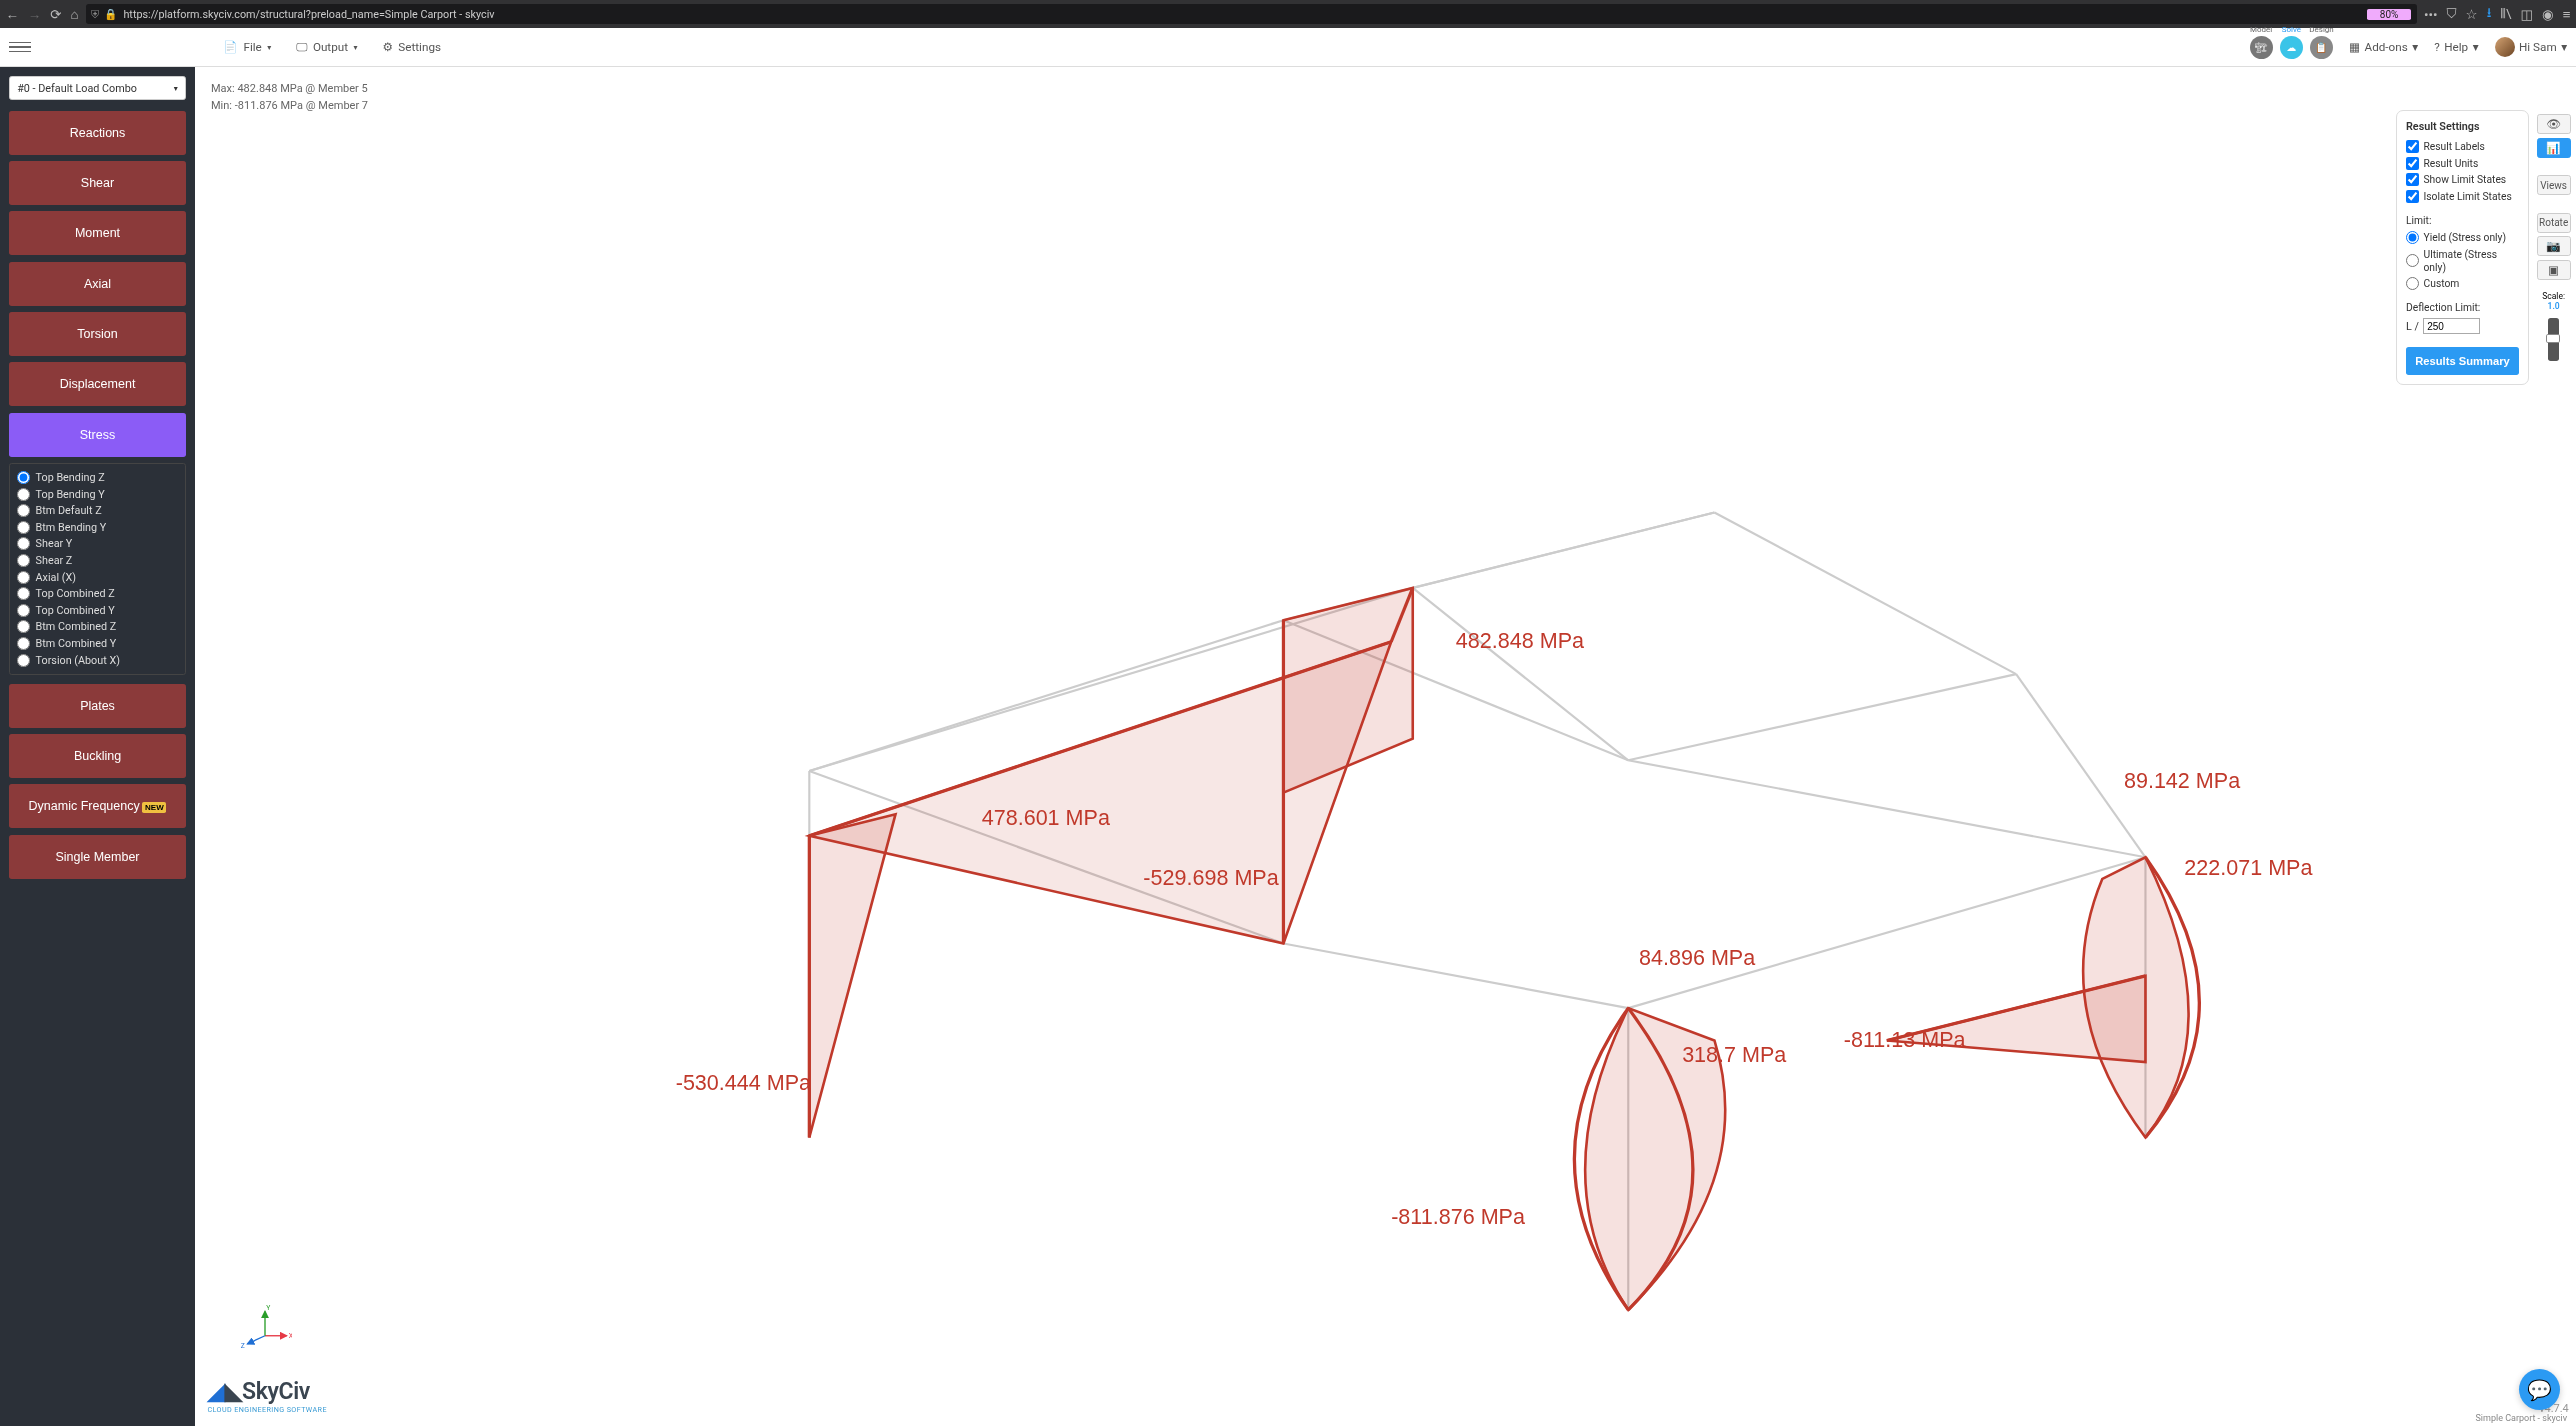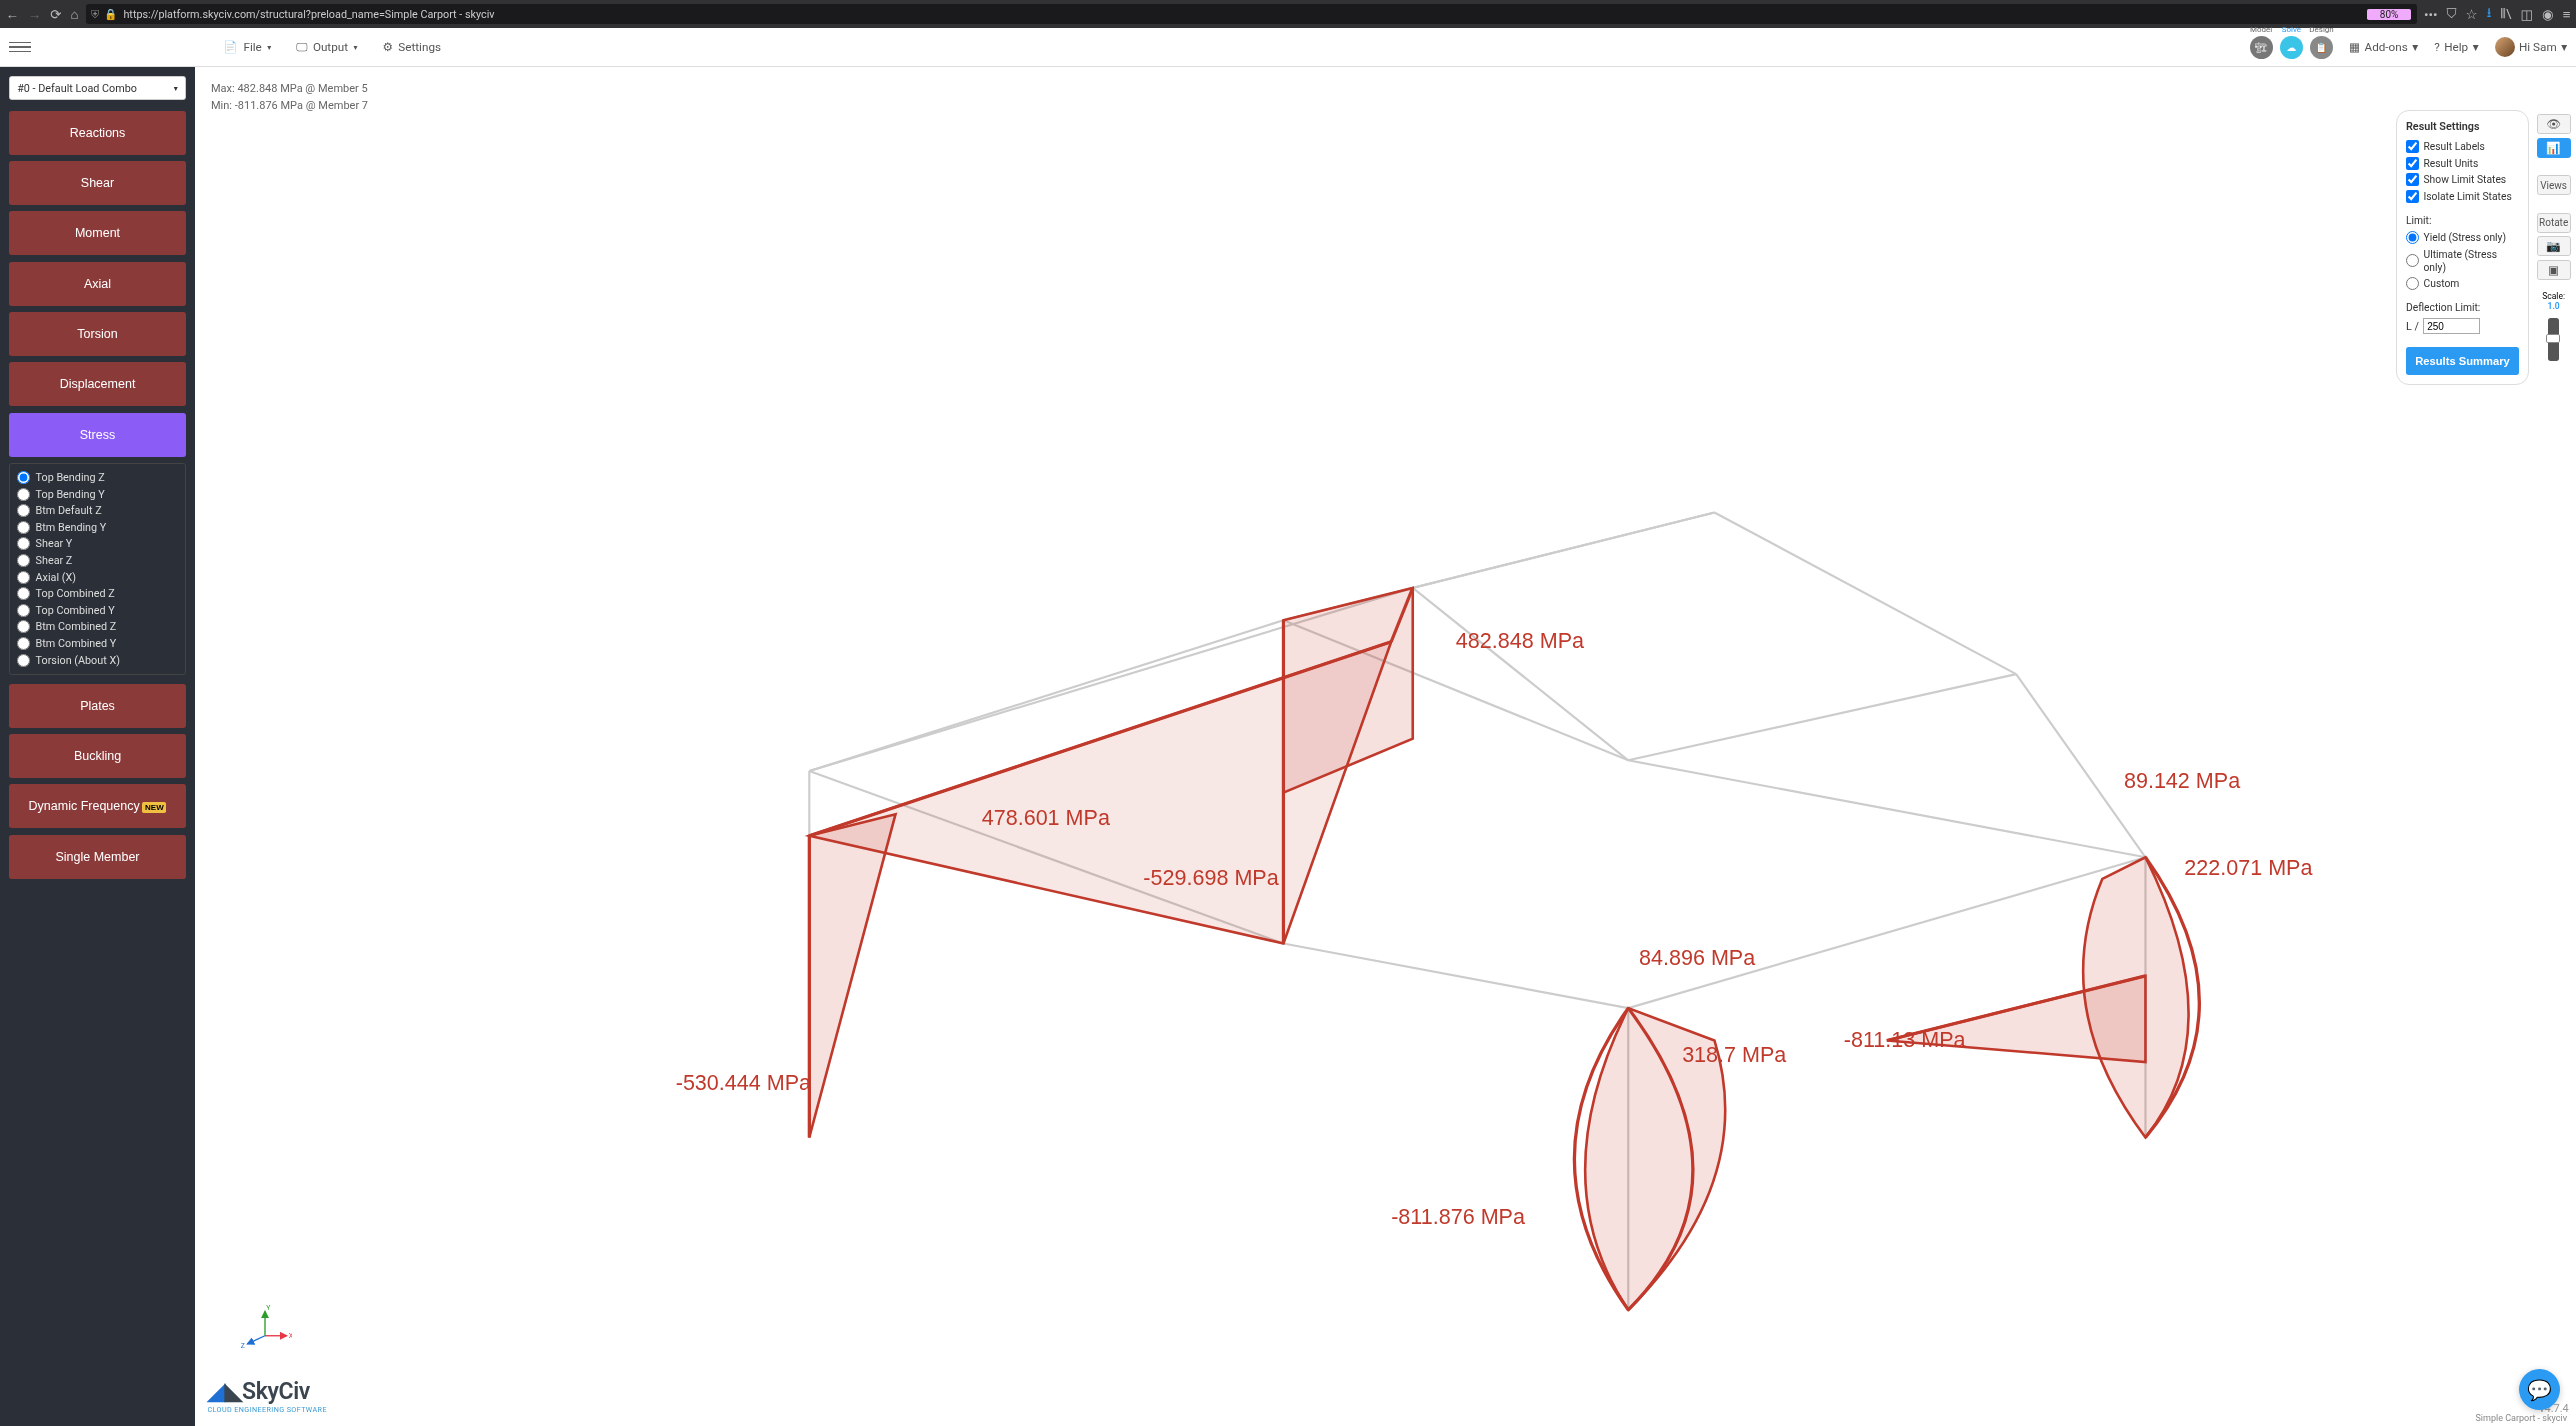--- a/index.html
+++ b/index.html
@@ -54,21 +54,21 @@
 .skyciv-logo .tagline { font-size: 7.2px; color: #3a9bd4; letter-spacing: 0.4px; }
 .axis-gizmo { position: absolute; bottom: 70px; left: 43px; width: 54px; height: 54px; }
 .version { position: absolute; bottom: 10.8px; right: 7.2px; font-size: 11px; color: #999; }
 .footer-title { position: absolute; bottom: 2.7px; right: 9px; font-size: 9px; color: #888; z-index: 2; }
 
 
 .structure-svg { position: absolute; top: 36px; left: 54px; right: 215px; bottom: 36px; }
 .stress-label { font-size: 10px; fill: #c0392b; font-family: sans-serif; }
 
 
-.result-panel { position: absolute; top: 43px; right: 47px; width: 133px; background: #fff; border: 0.9px solid #ddd; border-radius: 13px; padding: 9px; font-size: 10.8px; z-index: 5; }
+.result-panel { position: absolute; top: 43px; right: 47px; width: 133px; background: #fff; border: 0.9px solid #ddd; border-radius: 7px; padding: 9px; font-size: 10.8px; z-index: 5; }
 .result-panel h4 { font-size: 10.8px; font-weight: 600; margin-bottom: 5.4px; }
 .result-panel label { display: flex; align-items: center; gap: 4.5px; padding: 1.8px 0; cursor: pointer; font-size: 10.3px; }
 .result-panel .section-label { margin-top: 9px; margin-bottom: 2.7px; font-size: 10.3px; }
 .deflection-row { display: flex; align-items: center; gap: 3.6px; margin-top: 3.6px; }
 .deflection-row input { width: 57px; padding: 1.8px 3.6px; border: 0.9px solid #aaa; font-size: 10px; }
 .summary-btn { width: 100%; background: #2b9af3; color: #fff; border: none; border-radius: 2.7px; padding: 8px; margin-top: 12.5px; font-size: 11.2px; font-weight: 600; cursor: pointer; }
 
 
 .right-toolbar { position: absolute; top: 47px; right: 5.4px; width: 34px; display: flex; flex-direction: column; gap: 3.6px; z-index: 5; }
 .rt-btn { height: 20px; background: #f4f4f4; border: 0.9px solid #ccc; border-radius: 2.7px; display: flex; align-items: center; justify-content: center; cursor: pointer; font-size: 11.7px; color: #555; }

